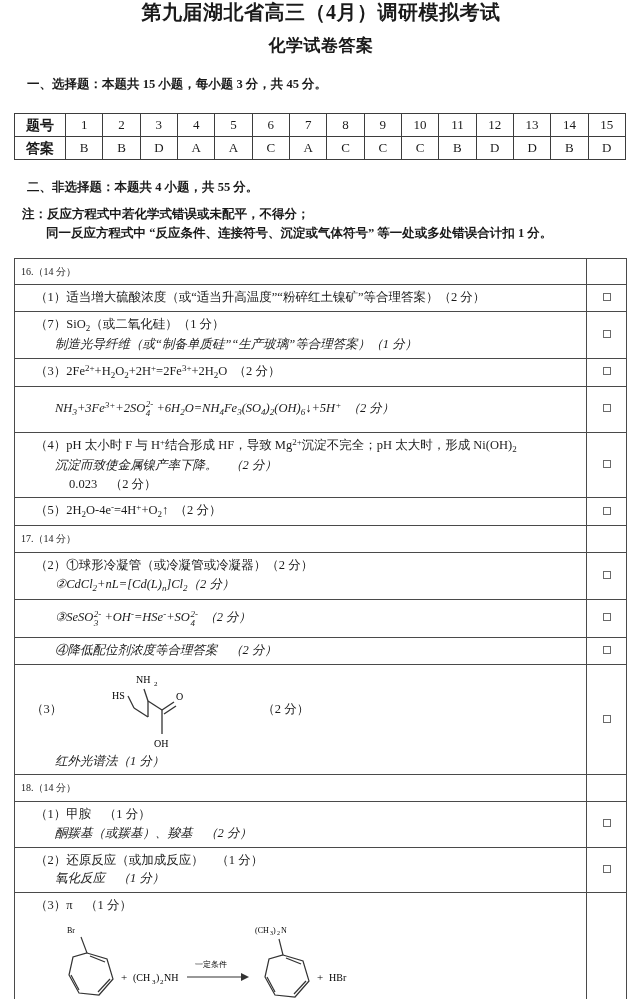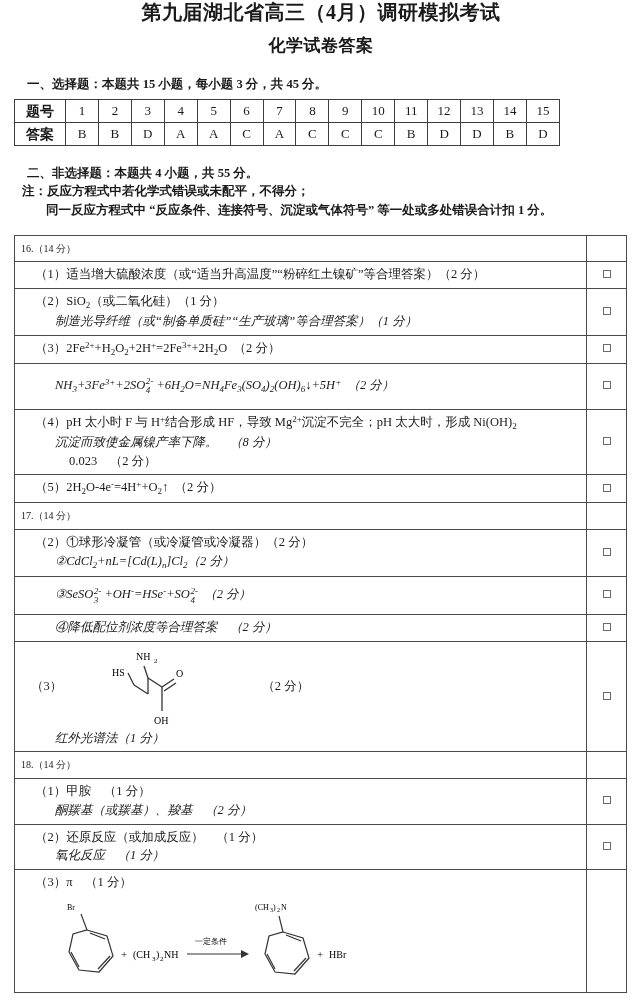--- a/index.html
+++ b/index.html
@@ -46,32 +46,32 @@
     font-weight: bold;
     margin-top: 19px;
     padding-left: 13px;
     line-height: 1.35;
   }
   .note-block {
     font-size: 12.5px;
     font-weight: bold;
     line-height: 1.55;
     padding-left: 8px;
-    margin-top: 0;
+    margin-top: 9px;
   }
   .note-block .ind {
     padding-left: 24px;
     display: block;
   }
 
   
   table.choice {
     border-collapse: collapse;
-    width: 546px;
-    margin-top: 6px;
+    width: 612px;
+    margin-top: 20px;
     table-layout: fixed;
   }
   table.choice td {
     border: 1px solid #3d3d3d;
     text-align: center;
     height: 22px;
     font-size: 13px;
     line-height: 22px;
     padding: 0;
   }
@@ -214,21 +214,21 @@
 
       <tr>
         <td>
             <span class="lvl1">（1）适当增大硫酸浓度（或“适当升高温度”“粉碎红土镍矿”等合理答案）（2 分）</span>
           </td>
         <td class="cbx"><span class="chk"></span></td>
       </tr>
 
       <tr>
         <td>
-          <span class="lvl1"><span>（2）SiO</span><sub>2</sub><span>（或二氧化硅）（1 分）</span></span>
+          <span class="lvl1"><span>（7）SiO</span><sub>2</sub><span>（或二氧化硅）（1 分）</span></span>
           <span class="lvl2">制造光导纤维（或“制备单质硅”“生产玻璃”等合理答案）（1 分）</span>
         </td>
         <td class="cbx"><span class="chk"></span></td>
       </tr>
 
       <tr>
         <td>
           <span class="lvl1"><span>（3）</span>2Fe<sup>2+</sup>+H<sub>2</sub>O<sub>2</sub>+2H<sup>+</sup>=2Fe<sup>3+</sup>+2H<sub>2</sub>O&nbsp;&nbsp;<span>（2 分）</span></span>
         </td>
         <td class="cbx"><span class="chk"></span></td>
@@ -237,21 +237,21 @@
       <tr>
         <td style="height:38px;">
           <span class="lvl2">NH<sub>3</sub>+3Fe<sup>3+</sup>+2SO<span class="supsub"><span>2-</span><span>4</span></span>&nbsp;+6H<sub>2</sub>O=NH<sub>4</sub>Fe<sub>3</sub>(SO<sub>4</sub>)<sub>2</sub>(OH)<sub>6</sub>↓+5H<sup>+</sup>&nbsp;&nbsp;<span>（2 分）</span></span>
         </td>
         <td class="cbx"><span class="chk"></span></td>
       </tr>
 
       <tr>
         <td>
           <span class="lvl1">（4）pH 太小时 F 与 H<sup>+</sup>结合形成 HF，导致 Mg<sup>2+</sup>沉淀不完全；pH 太大时，形成 Ni(OH)<sub>2</sub></span>
-          <span class="lvl2">沉淀而致使金属镍产率下降。　（8 分）</span>
+          <span class="lvl2">沉淀而致使金属镍产率下降。　（2 分）</span>
           <span class="lvl3">0.023　（2 分）</span>
         </td>
         <td class="cbx"><span class="chk"></span></td>
       </tr>
 
       <tr>
         <td>
           <span class="lvl1">（5）2H<sub>2</sub>O-4e<sup>-</sup>=4H<sup>+</sup>+O<sub>2</sub>↑&nbsp;&nbsp;（2 分）</span>
         </td>
         <td class="cbx"><span class="chk"></span></td>

